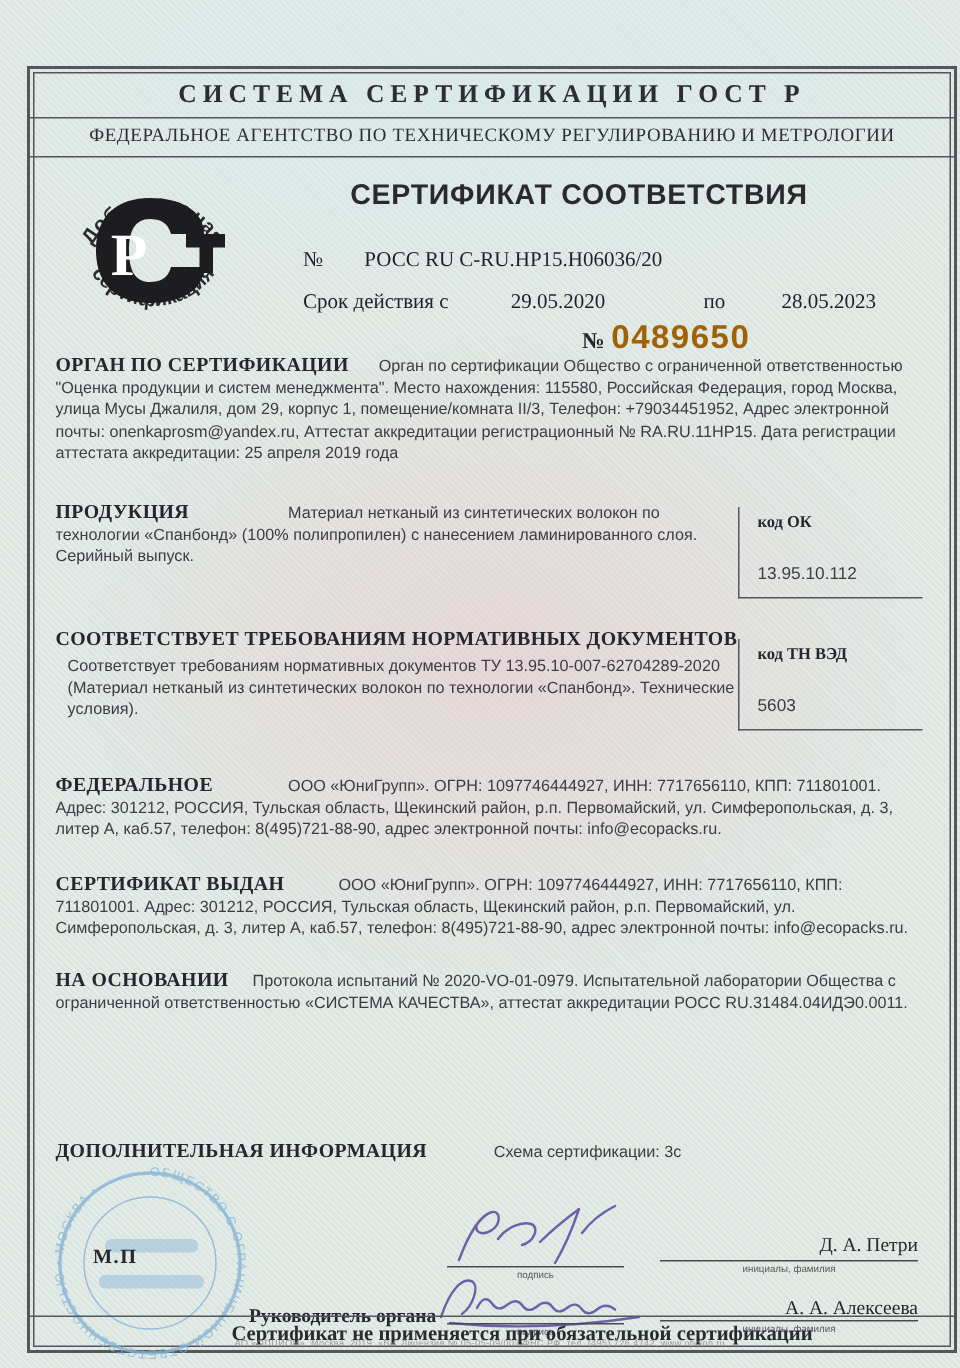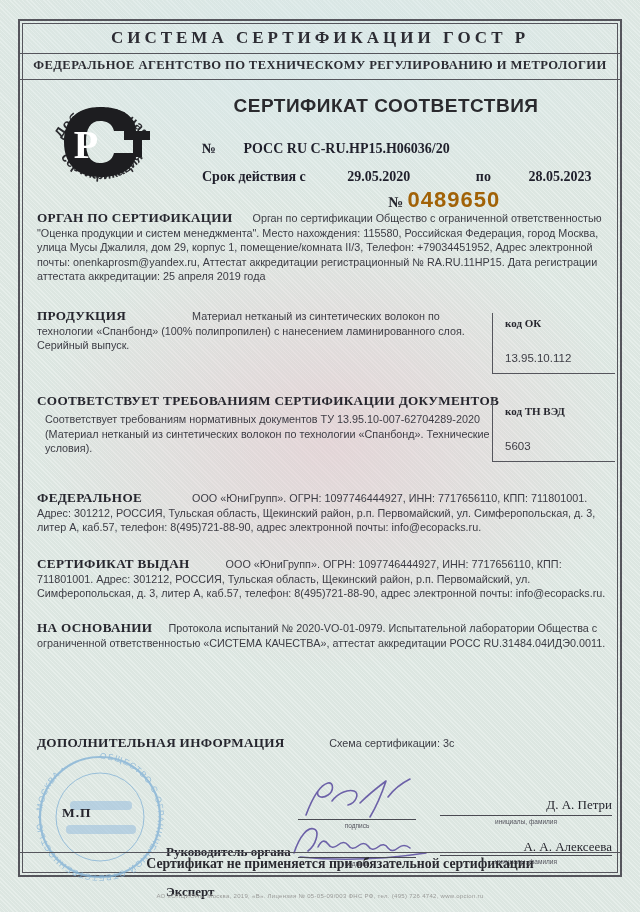--- a/index.html
+++ b/index.html
@@ -11,34 +11,35 @@
   }
   .paper{
     position:absolute;inset:0;
     background-color:#dfe9e4;
     background-image:
       radial-gradient(ellipse 420px 330px at 330px 440px, rgba(232,198,206,0.55), rgba(232,198,206,0) 70%),
       radial-gradient(ellipse 500px 200px at 320px 60px, rgba(214,232,236,0.6), rgba(214,232,236,0) 75%),
       repeating-linear-gradient(45deg, rgba(255,255,255,0.22) 0 1px, rgba(0,0,0,0.012) 1px 3px);
   }
   .frame{
-    position:absolute;left:18px;top:19px;width:600px;height:854px;
+    position:absolute;left:18px;top:44px;width:600px;height:854px;
     border:2px solid #55555c;
+    padding-left:16px;
   }
   .frame-inner{position:absolute;inset:2px;border:1px solid #55555c;}
   .abs{position:absolute;}
   .serifb{font-family:"Liberation Serif",serif;font-weight:bold;color:#26262e;}
   .hrule{position:absolute;left:0;width:100%;border-top:1px solid #55555c;height:0;}
   .hdr1{top:7px;left:0;width:100%;text-align:center;font-family:"Liberation Serif",serif;
         font-weight:bold;font-size:17px;letter-spacing:4px;color:#2c2c33;}
   .hdr2{top:37px;left:0;width:100%;text-align:center;font-family:"Liberation Serif",serif;
-        font-weight:bold;font-size:12.6px;letter-spacing:0.4px;color:#2c2c33;}
+        font-weight:normal;font-size:12.6px;letter-spacing:0.4px;color:#2c2c33;}
   .title{left:138px;top:74px;width:456px;text-align:center;
          font-size:19px;font-weight:bold;letter-spacing:0.5px;color:#2a2a2e;}
-  .numrow{font-family:"Liberation Serif",serif;font-weight:bold;font-size:14px;color:#1f1f2b;}
+  .numrow{font-family:"Liberation Serif",serif;font-weight:normal;font-size:14px;color:#1f1f2b;}
   .rednum{color:#a16207;font-size:22px;font-weight:bold;letter-spacing:1px;font-family:"Liberation Sans",sans-serif;}
   .seclabel{font-family:"Liberation Serif",serif;font-weight:bold;font-size:13.2px;
             letter-spacing:0.3px;color:#26262e;}
   .body-sm{font-size:10.8px;line-height:14.6px;color:#3c3c44;}
   .codebox{border-left:1px solid #55555c;border-bottom:1px solid #55555c;padding:4px 0 0 12px;}
   .codebox .cl{font-family:"Liberation Serif",serif;font-weight:bold;font-size:11px;color:#26262e;}
   .codebox .cv{font-size:11.5px;margin-top:23px;color:#3c3c44;}
   .sigline{border-bottom:1px solid #4a4a52;height:0;}
   .sigcap{font-size:6.5px;color:#55555e;text-align:center;}
   .signame{font-family:"Liberation Serif",serif;font-size:13px;color:#26262e;text-align:right;}
@@ -109,21 +110,21 @@
 
   <div class="abs body-sm" style="left:17px;top:288px;width:452px;">
     <span class="seclabel" style="margin-right:66px;">ПРОДУКЦИЯ</span><span>Материал нетканый из синтетических волокон по технологии «Спанбонд» (100% полипропилен) с нанесением ламинированного слоя. Серийный выпуск.</span>
   </div>
   <div class="abs codebox" style="left:472px;top:292px;width:110px;height:56px;">
     <div class="cl">код ОК</div>
     <div class="cv">13.95.10.112</div>
   </div>
 
   <div class="abs" style="left:17px;top:372px;width:576px;">
-    <div class="seclabel">СООТВЕТСТВУЕТ ТРЕБОВАНИЯМ СЕРТИФИКАЦИИ ДОКУМЕНТОВ</div>
+    <div class="seclabel">СООТВЕТСТВУЕТ ТРЕБОВАНИЯМ НОРМАТИВНЫХ ДОКУМЕНТОВ</div>
     <div class="body-sm" style="width:445px;margin-top:3px;padding-left:8px;">Соответствует требованиям нормативных документов ТУ 13.95.10-007-62704289-2020 (Материал нетканый из синтетических волокон по технологии «Спанбонд». Технические условия).</div>
   </div>
   <div class="abs codebox" style="left:472px;top:380px;width:110px;height:56px;">
     <div class="cl">код ТН ВЭД</div>
     <div class="cv">5603</div>
   </div>
 
   <div class="abs body-sm" style="left:17px;top:470px;width:578px;">
     <span class="seclabel" style="margin-right:50px;">ФЕДЕРАЛЬНОЕ</span><span>ООО «ЮниГрупп». ОГРН: 1097746444927, ИНН: 7717656110, КПП: 711801001. Адрес: 301212, РОССИЯ, Тульская область, Щекинский район, р.п. Первомайский, ул. Симферопольская, д. 3, литер А, каб.57, телефон: 8(495)721-88-90, адрес электронной почты: info@ecopacks.ru.</span>
   </div>

